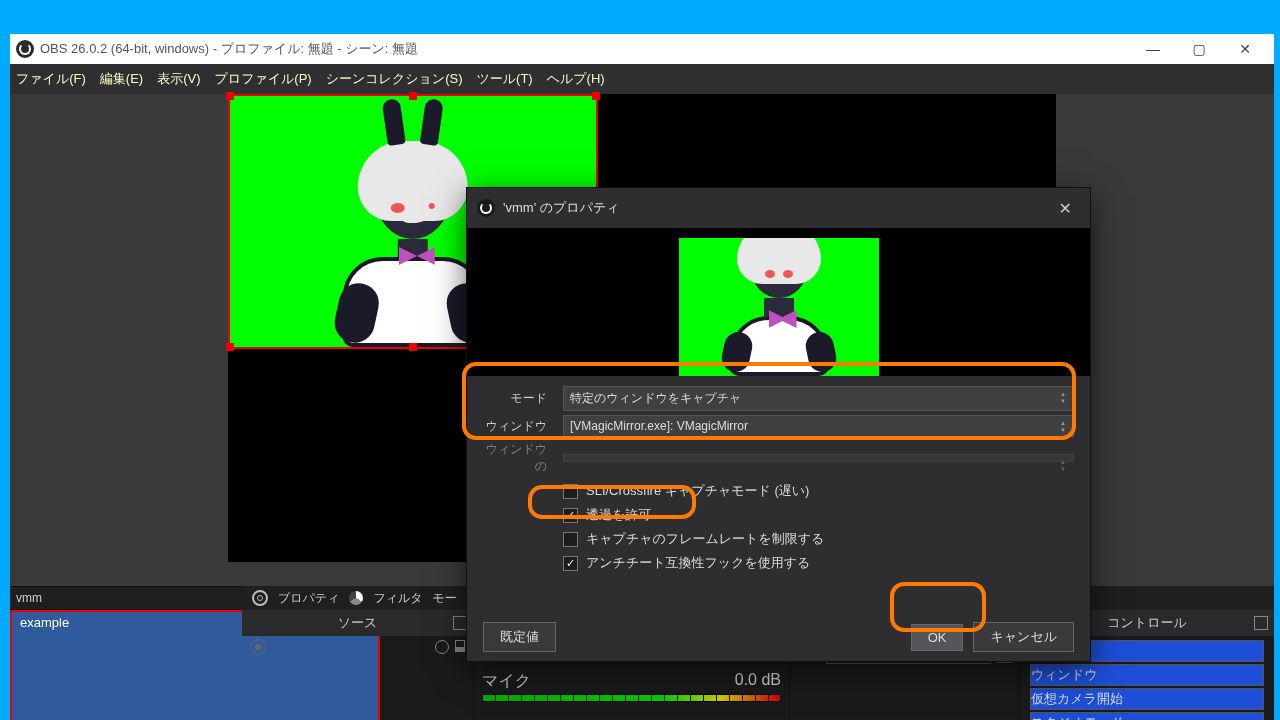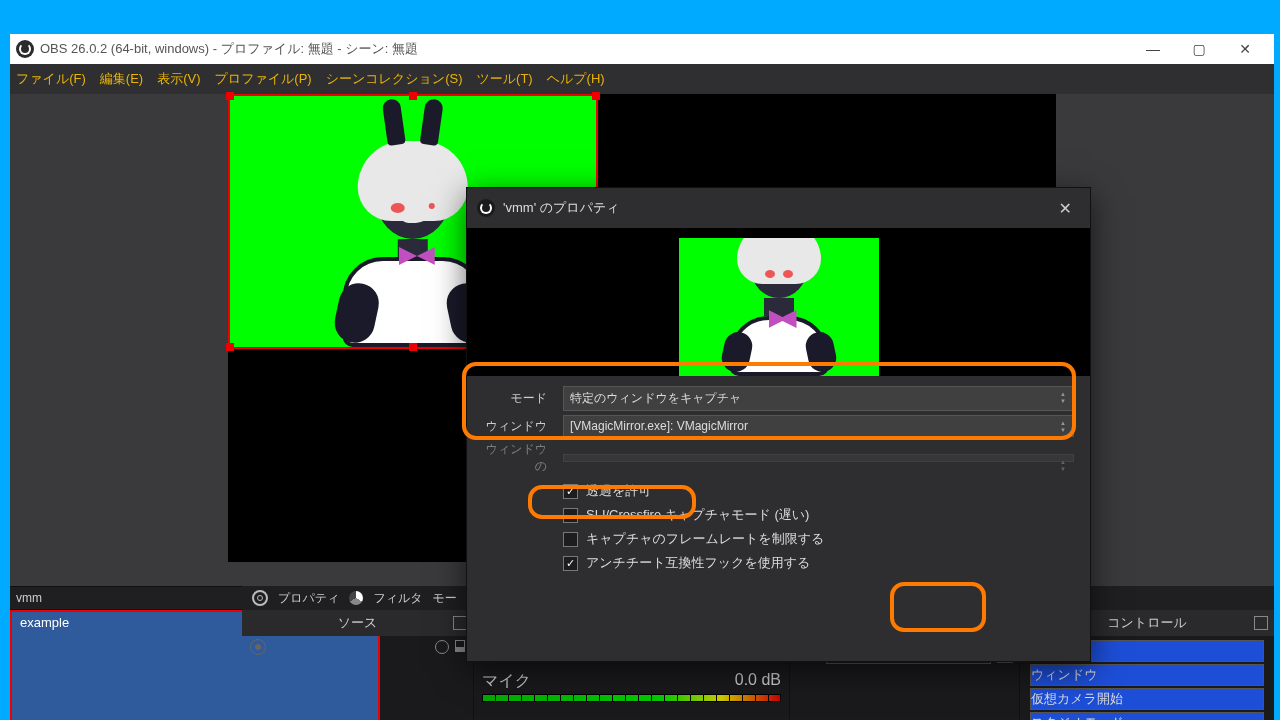--- a/index.html
+++ b/index.html
@@ -3,21 +3,21 @@
 <meta charset="utf-8">
 <style>
 * { box-sizing: border-box; margin: 0; padding: 0; font-family: "Segoe UI", "Meiryo", sans-serif; }
 body { background: #00aaff; width: 1280px; height: 720px; overflow: hidden; position: relative; }
 .window { position: absolute; left: 10px; top: 18px; width: 1264px; height: 702px; background: #333335; color: #ddd; display: flex; flex-direction: column; margin-top: 16px; }
 .titlebar { height: 30px; background: #fff; color: #555; display: flex; align-items: center; padding: 0 6px; font-size: 13px; }
 .titlebar .logo { width: 18px; height: 18px; border-radius: 50%; background: #2b2b2b; display: inline-flex; align-items: center; justify-content: center; margin-right: 6px; }
 .titlebar .logo::after { content:""; width:8px; height:8px; border:2px solid #fff; border-radius:50%; border-top-color:transparent; display:block; }
 .titlebar .spacer { flex: 1; }
 .titlebar .winbtn { width: 46px; height: 30px; display: flex; align-items: center; justify-content: center; color: #444; font-size: 14px; }
-.menubar { height: 30px; background: #2f2f31; display: flex; align-items: center; padding: 0 6px; font-size: 13px; color: #eab308; gap: 14px; }
+.menubar { height: 30px; background: #2f2f31; display: flex; align-items: center; padding: 0 6px; font-size: 13px; color: #fef9c3; gap: 14px; }
 .menubar span { cursor: default; }
 .preview { position: relative; background: #3a3a3c; flex: 1; display: flex; justify-content: center; }
 .canvas { width: 828px; height: 468px; background: #000; margin-top: 0; position: relative; }
 .sel { position: absolute; left: 0; top: 0; width: 370px; height: 255px; border: 2px solid #e00; }
 .sel .h { position:absolute; width:8px; height:8px; background:#e00; }
 .sel .h.tl{left:-4px;top:-4px}.sel .h.tr{right:-4px;top:-4px}.sel .h.bl{left:-4px;bottom:-4px}.sel .h.br{right:-4px;bottom:-4px}.sel .h.tm{left:50%;margin-left:-4px;top:-4px}.sel .h.bm{left:50%;margin-left:-4px;bottom:-4px}
 .gs { width:100%; height:100%; background:#00ff00; position:relative; overflow:hidden; }
 .av { position:absolute; left:50%; transform:translateX(-50%); bottom:0; width:75%; }
 .av .torso { width: 140px; height: 90px; background:#fff; border-radius: 40px 40px 10px 10px; margin:0 auto; position:relative; border: 4px solid #1a1a2a; }
 .av .neck { width:30px; height:18px; background:#2a2a3a; margin:0 auto; }
@@ -289,35 +289,41 @@
             </span></div>
       </div>
       <div class="frow dim">
         <label class="l">ウィンドウの</label>
         <div class="sel"><span class="ar">
               <b>▲</b>
               <b>▼</b>
             </span></div>
       </div>
       <div class="chk">
+          <span class="box"></span>
+          <span>SLI/Crossfire キャプチャモード (遅い)</span>
+        </div>
+      <div class="chk">
           <span class="box c"></span>
           <span>透過を許可</span>
-        </div>
-      <div class="chk">
-          <span class="box"></span>
-          <span>SLI/Crossfire キャプチャモード (遅い)</span>
         </div>
       <div class="chk">
           <span class="box"></span>
           <span>キャプチャのフレームレートを制限する</span>
         </div>
       <div class="chk">
           <span class="box c"></span>
           <span>アンチチート互換性フックを使用する</span>
         </div>
+    </div>
+    <div class="btns">
+      <span class="b">既定値</span>
+      <span class="sp"></span>
+      <span class="b ok">OK</span>
+      <span class="b">キャンセル</span>
     </div>
   </div>
 
 </div>
 
 <div class="hlwrap">
   <div class="hl" style="left:462px; top:362px; width:614px; height:78px;"></div>
   <div class="hl" style="left:528px; top:485px; width:168px; height:34px;"></div>
   <div class="hl" style="left:890px; top:582px; width:96px; height:50px;"></div>
 </div>

